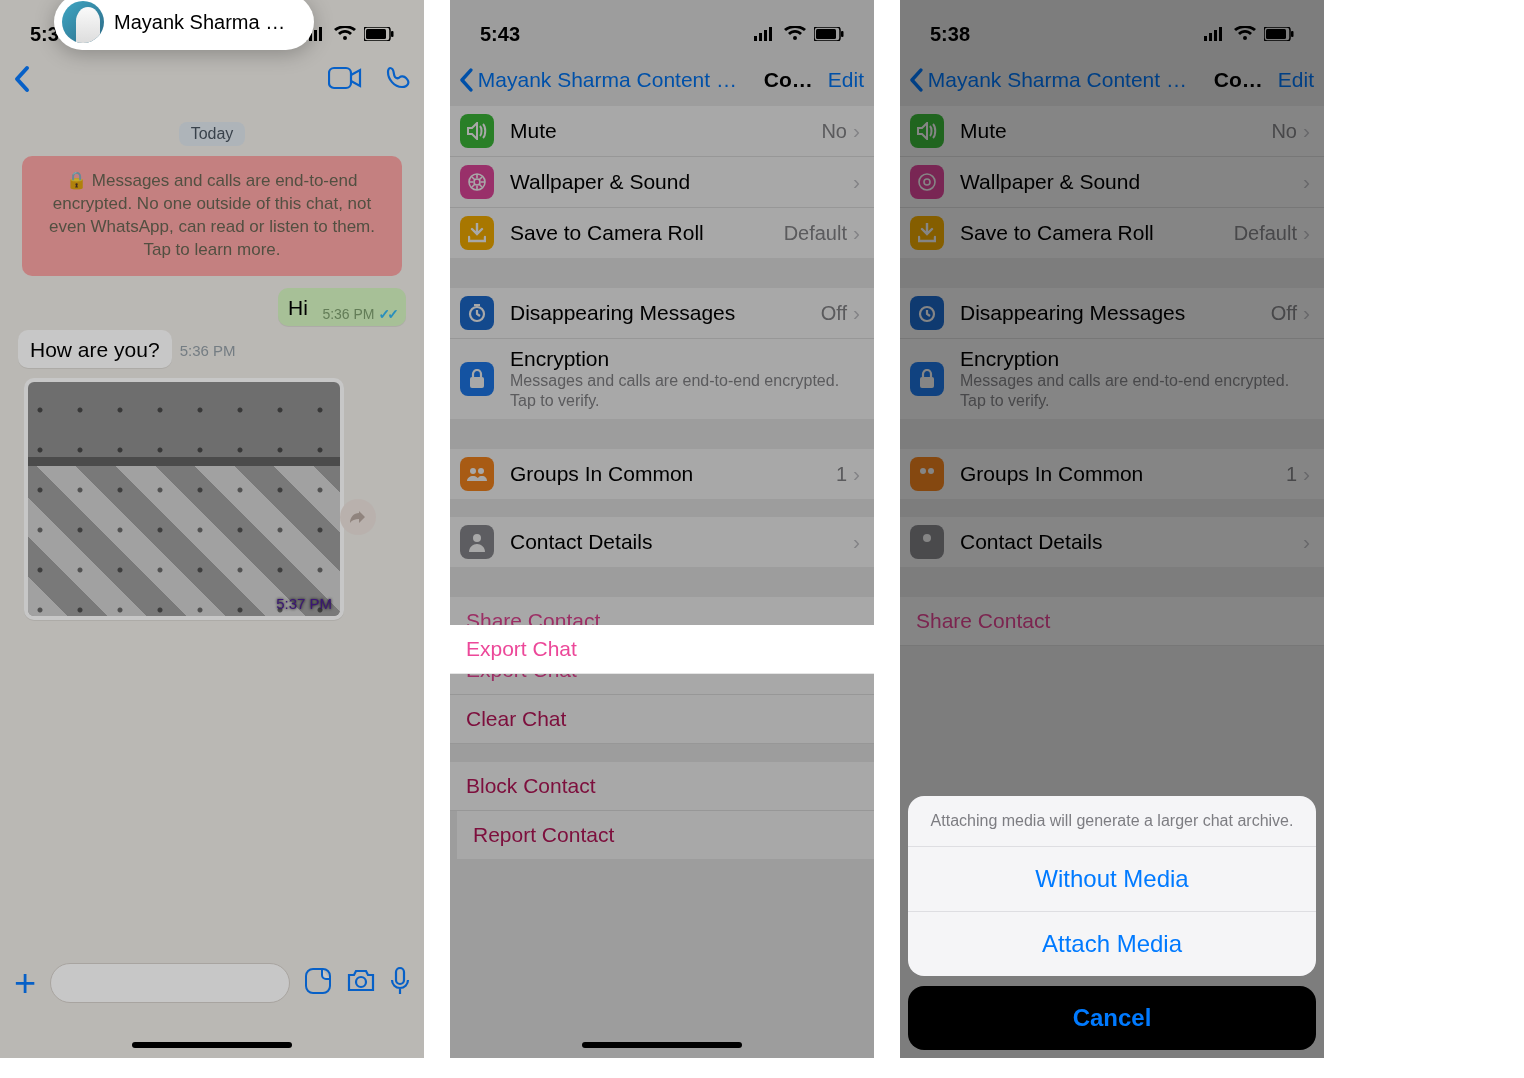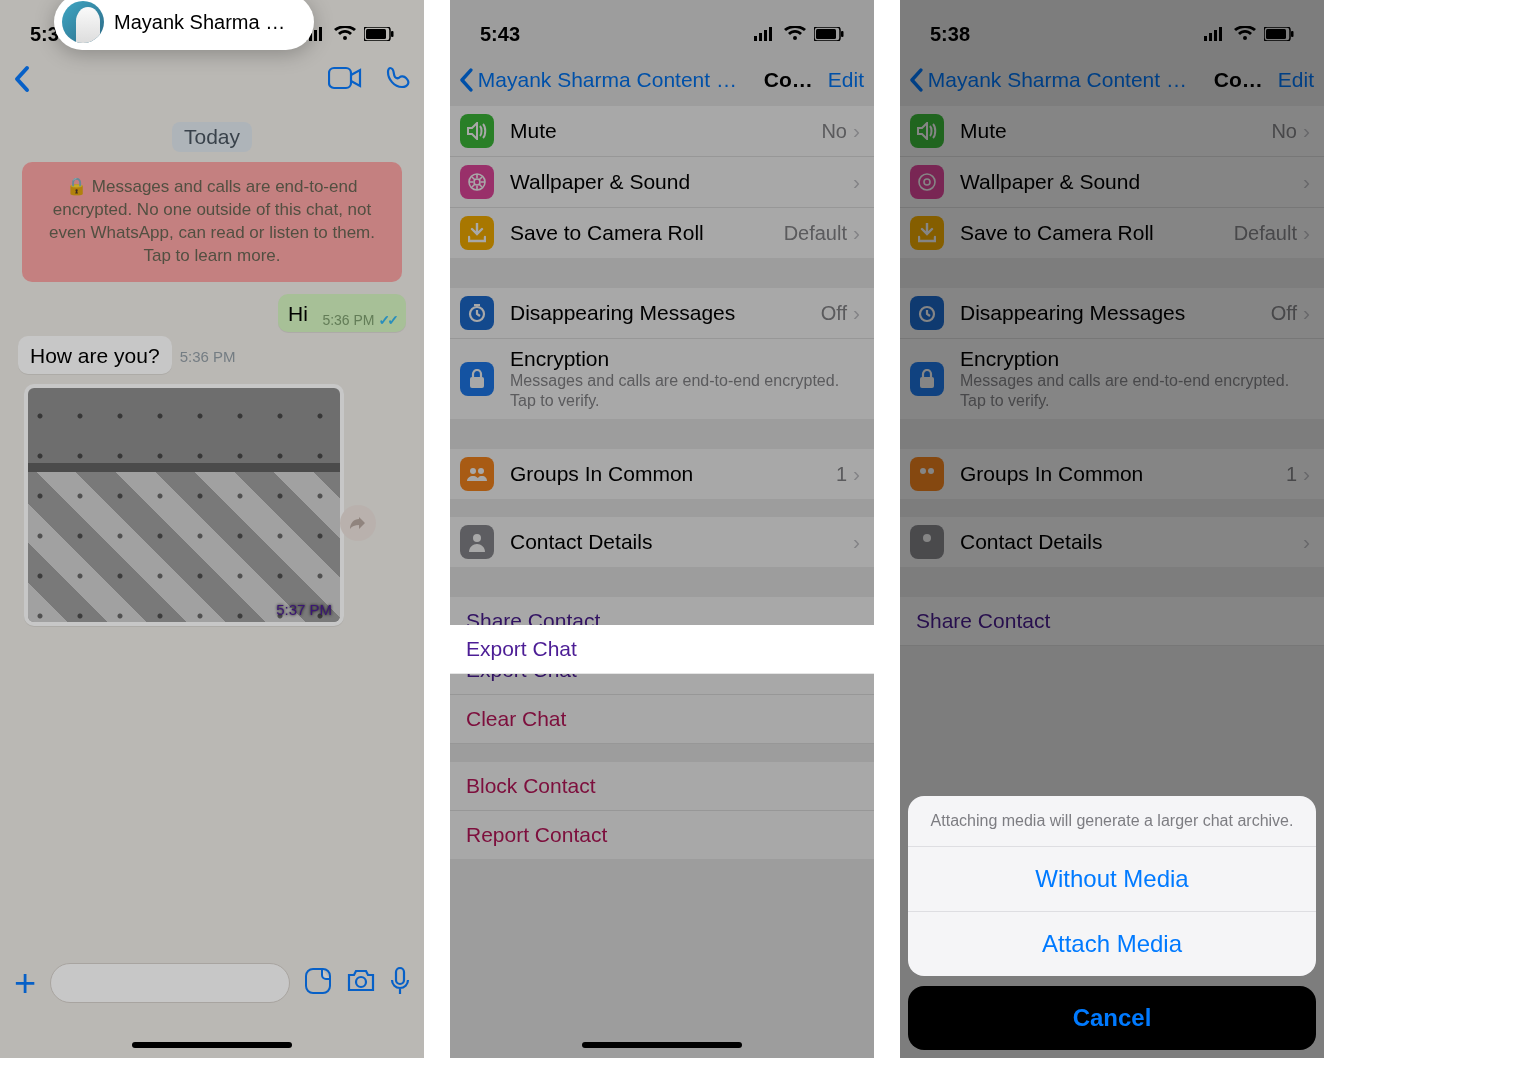--- a/index.html
+++ b/index.html
@@ -18,21 +18,21 @@
   .nav1 { height: 54px; display: flex; align-items: center; padding: 0 14px; gap: 10px; position: relative; }
   .back-chev { color:#0a7cff; font-weight:300; }
   .chip { position:absolute; left:54px; top:-6px; background:#fff; border-radius:28px; box-shadow:0 4px 20px rgba(0,0,0,.25); display:flex; align-items:center; padding:6px 16px 6px 8px; gap:10px; height:56px; width:260px; }
   .chip .avatar { width:42px; height:42px; border-radius:21px; background:linear-gradient(135deg,#3fa7c4 0%,#2d6a86 100%); overflow:hidden; position:relative; }
   .chip .avatar::after{content:"";position:absolute;inset:6px 4px 0 14px;background:linear-gradient(180deg,#fafafa 0,#ddd 100%);border-radius:50% 50% 0 0 / 40% 40% 0 0;}
   .chip .name { font-size:20px; font-weight:500; white-space:nowrap; overflow:hidden; text-overflow:ellipsis; width:182px;}
   .nav1 .tools { position:absolute; right:12px; display:flex; gap:24px; }
   .nav1 .tools svg { color:#0a7cff; }
 
   .chat-body { padding: 8px 12px 0; }
-  .date-pill { margin: 6px auto 10px; width:fit-content; background:#dfe7ee; color:#4a5560; font-size:21px; font-weight:500; padding:3px 12px; border-radius:8px; }
+  .date-pill { margin: 6px auto 10px; width:fit-content; background:#dfe7ee; color:#4a5560; font-size:16px; font-weight:500; padding:3px 12px; border-radius:8px; }
   .enc-note { background:#fca5a5; color:#6a6654; font-size:17px; text-align:center; padding:14px 22px; border-radius:10px; margin:0 10px 12px; line-height:1.35; }
   .enc-note .lock { display:inline-block; margin-right:4px; }
 
   .row-out { display:flex; justify-content:flex-end; margin:4px 6px; }
   .bubble-out { background:#d6f6c2; border-radius:10px; padding:8px 10px 6px; position:relative; box-shadow:0 1px 0 rgba(0,0,0,.07); }
   .bubble-out .txt { font-size:21px; color:#000; display:inline; }
   .bubble-out .meta { display:inline-flex; align-items:center; margin-left:10px; color:#7fa070; font-size:14px; position:relative; top:4px; }
   .ticks { color:#35b7f1; margin-left:4px; font-weight:700; letter-spacing:-3px; }
 
   .row-in { display:flex; margin:4px 6px; }
@@ -70,21 +70,21 @@
   .cell:last-child{border-bottom:none;}
   .cell .ibox{ width:34px;height:34px;border-radius:8px;margin-right:16px;display:flex;align-items:center;justify-content:center;color:#fff; flex:none;}
   .cell .ilabel{ flex:1; }
   .cell .val{ color:#8a8a8e; font-size:20px; }
   .cell .chev{ color:#c7c7cc; margin-left:6px; }
   .cell.twoline .ilabel{ display:flex; flex-direction:column; }
   .cell.twoline .sub{ font-size:16px; color:#8a8a8e; line-height:1.25; }
   .gap{ height:30px; background:#efefef; }
   .gap.sm{ height:18px; }
   .link-cell{ padding:12px 16px; font-size:21px; background:#fff; border-bottom:1px solid #e5e5e5;}
-  .link-blue{ color:#4c1d95; }
+  .link-blue{ color:#ec4899; }
   .link-red{ color:#be185d; }
 
   .ibox.green{background:#3fc13c;} .ibox.pink{background:#e94aa1;} .ibox.amber{background:#ffb500;} .ibox.dblue{background:#1f7ff6;} .ibox.orange{background:#ff8a1f;} .ibox.grey{background:#8e8e93;}
   .ibox.teal{background:#1e6fd6;}
 
   
   .p2 .dim-overlay { background:rgba(0,0,0,.34); }
   .p2 .cutout { position:absolute; left:0; right:0; background:#fff; z-index:5; }
 
   
@@ -327,21 +327,21 @@
           <span class="ilabel">Contact Details</span>
           <span class="chev">›</span>
         </div>
   </div>
   <div class="gap"></div>
   <div class="link-cell link-blue">Share Contact</div>
   <div class="link-cell link-blue" id="p2-export">Export Chat</div>
   <div class="link-cell link-red">Clear Chat</div>
   <div class="gap sm"></div>
   <div class="link-cell link-red">Block Contact</div>
-  <div class="link-cell link-red" style="border-bottom:none;">Report Contact</div>
+  <div class="link-cell link-red" style="border-bottom:none;margin-left:7px;">Report Contact</div>
 
   <div class="home-ind"></div>
   <div class="dim-overlay"></div>
 
   <div class="cutout link-cell link-blue" style="top:625px;">Export Chat</div>
 </div>
 
 <div class="phone p3">
   <div class="status">
     <span>5:38</span>

